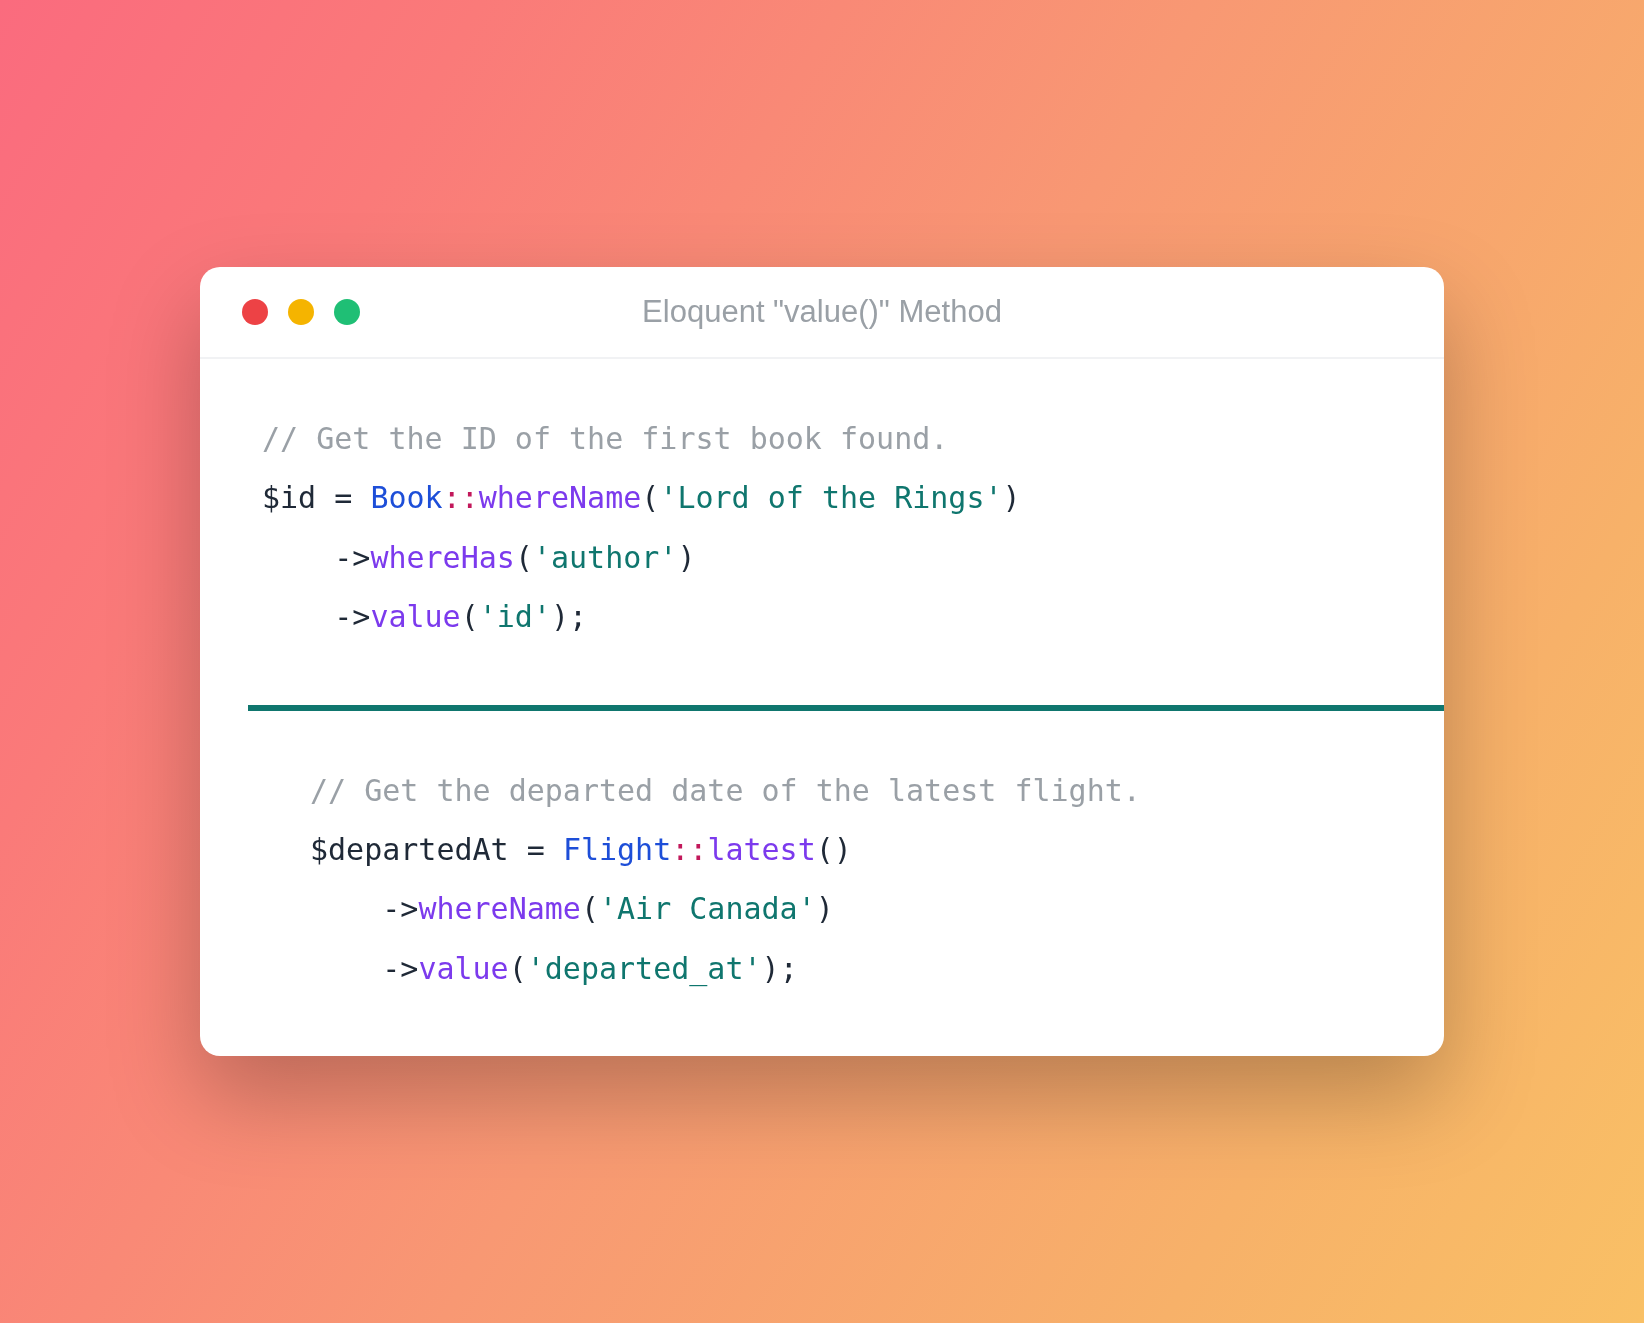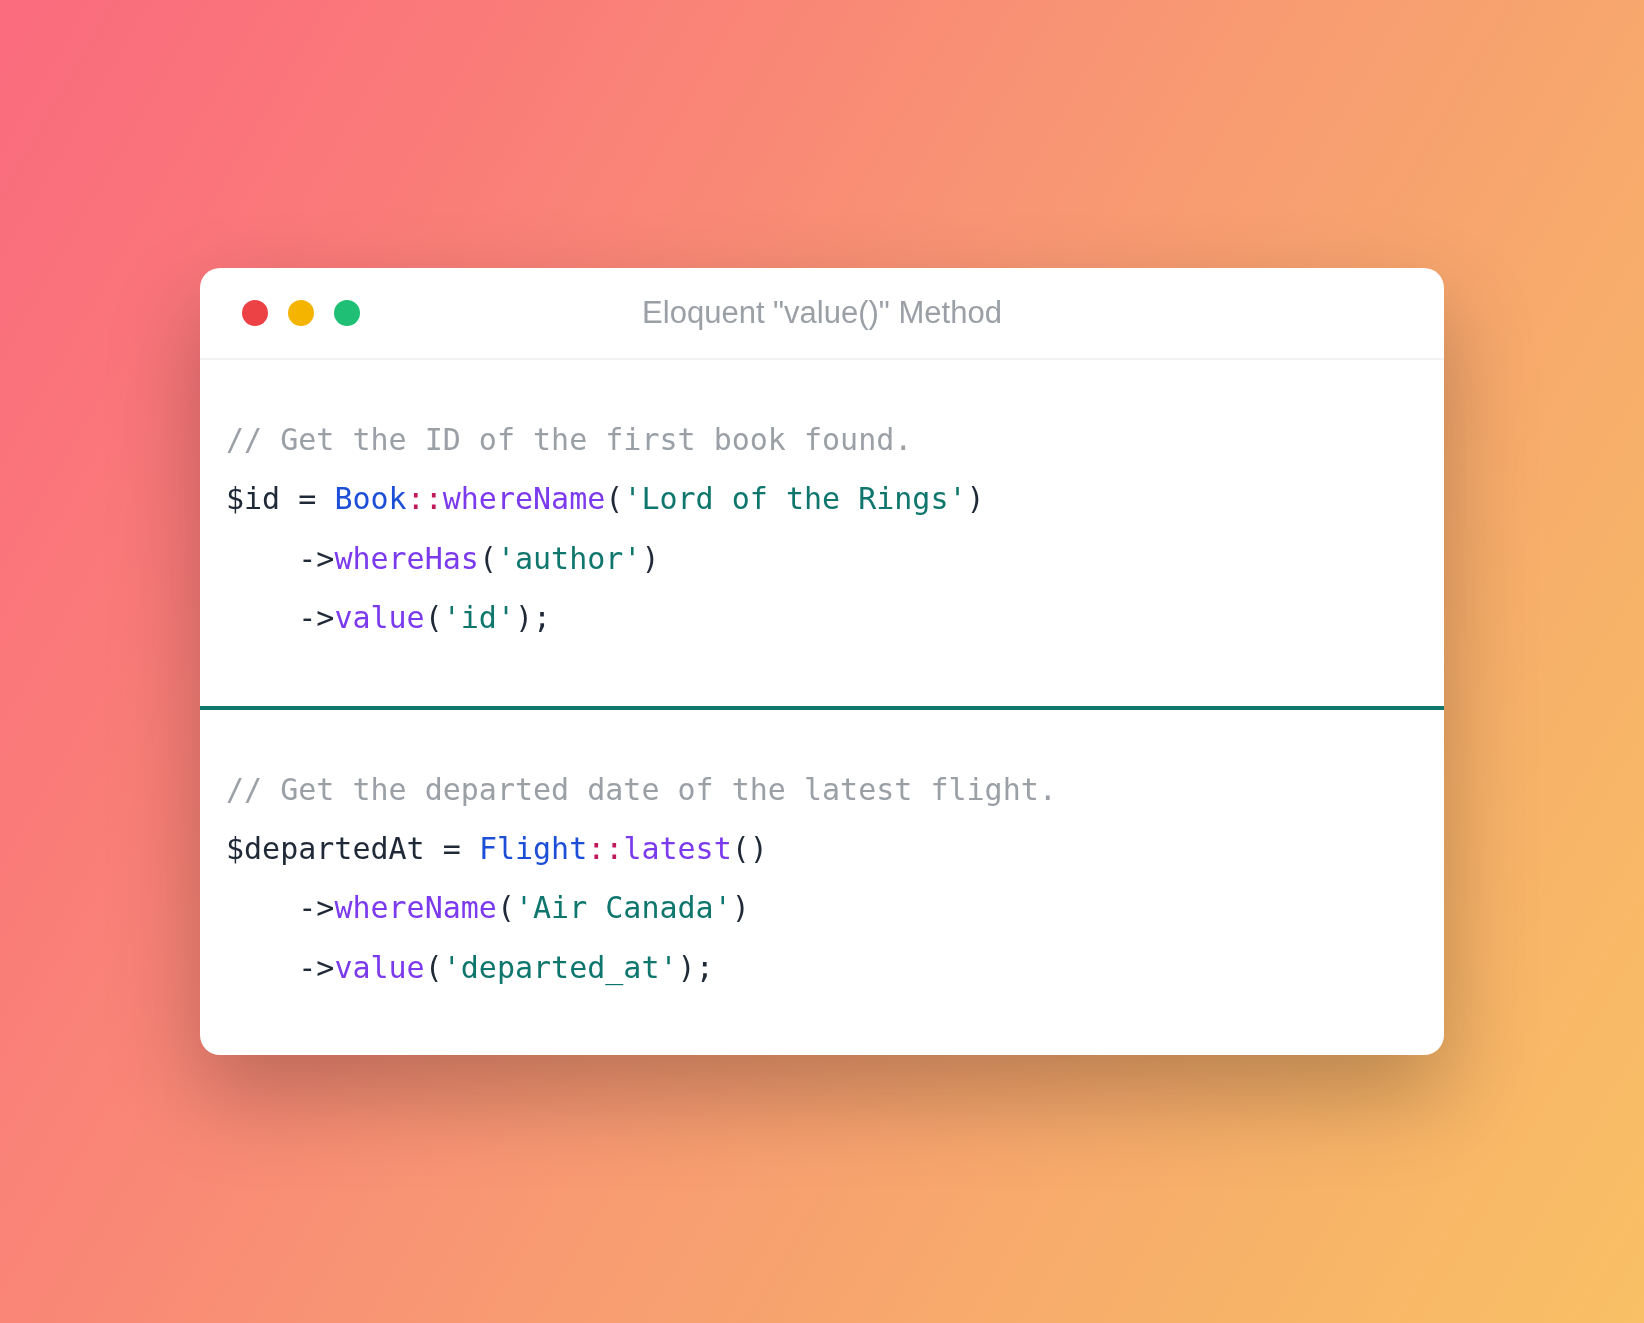--- a/index.html
+++ b/index.html
@@ -44,29 +44,30 @@
       left: 0;
       right: 0;
       text-align: center;
       color: #9aa0a6;
       font-size: 31px;
       font-weight: 400;
       font-family: -apple-system, BlinkMacSystemFont, "Segoe UI", sans-serif;
       pointer-events: none;
     }
     .code-block {
-      padding: 50px 42px 58px 26px;
+      padding: 50px 42px 58px 62px;
       font-size: 30px;
       line-height: 1.98;
       color: #1f2937;
       white-space: pre;
       overflow-x: auto;
     }
     .code-block + .code-block {
-      border-top: 4px solid #0f766e;
+      border-top: 6px solid #0f766e;
+      margin-left: 48px;
     }
     .c-comment { color: #9aa0a6; }
     .c-var     { color: #1f2937; }
     .c-op      { color: #1f2937; }
     .c-class   { color: #1d4ed8; }
     .c-dbl     { color: #c2185b; }
     .c-method  { color: #7c3aed; }
     .c-paren   { color: #1f2937; }
     .c-str     { color: #0f766e; }
     .c-arrow   { color: #1f2937; }

